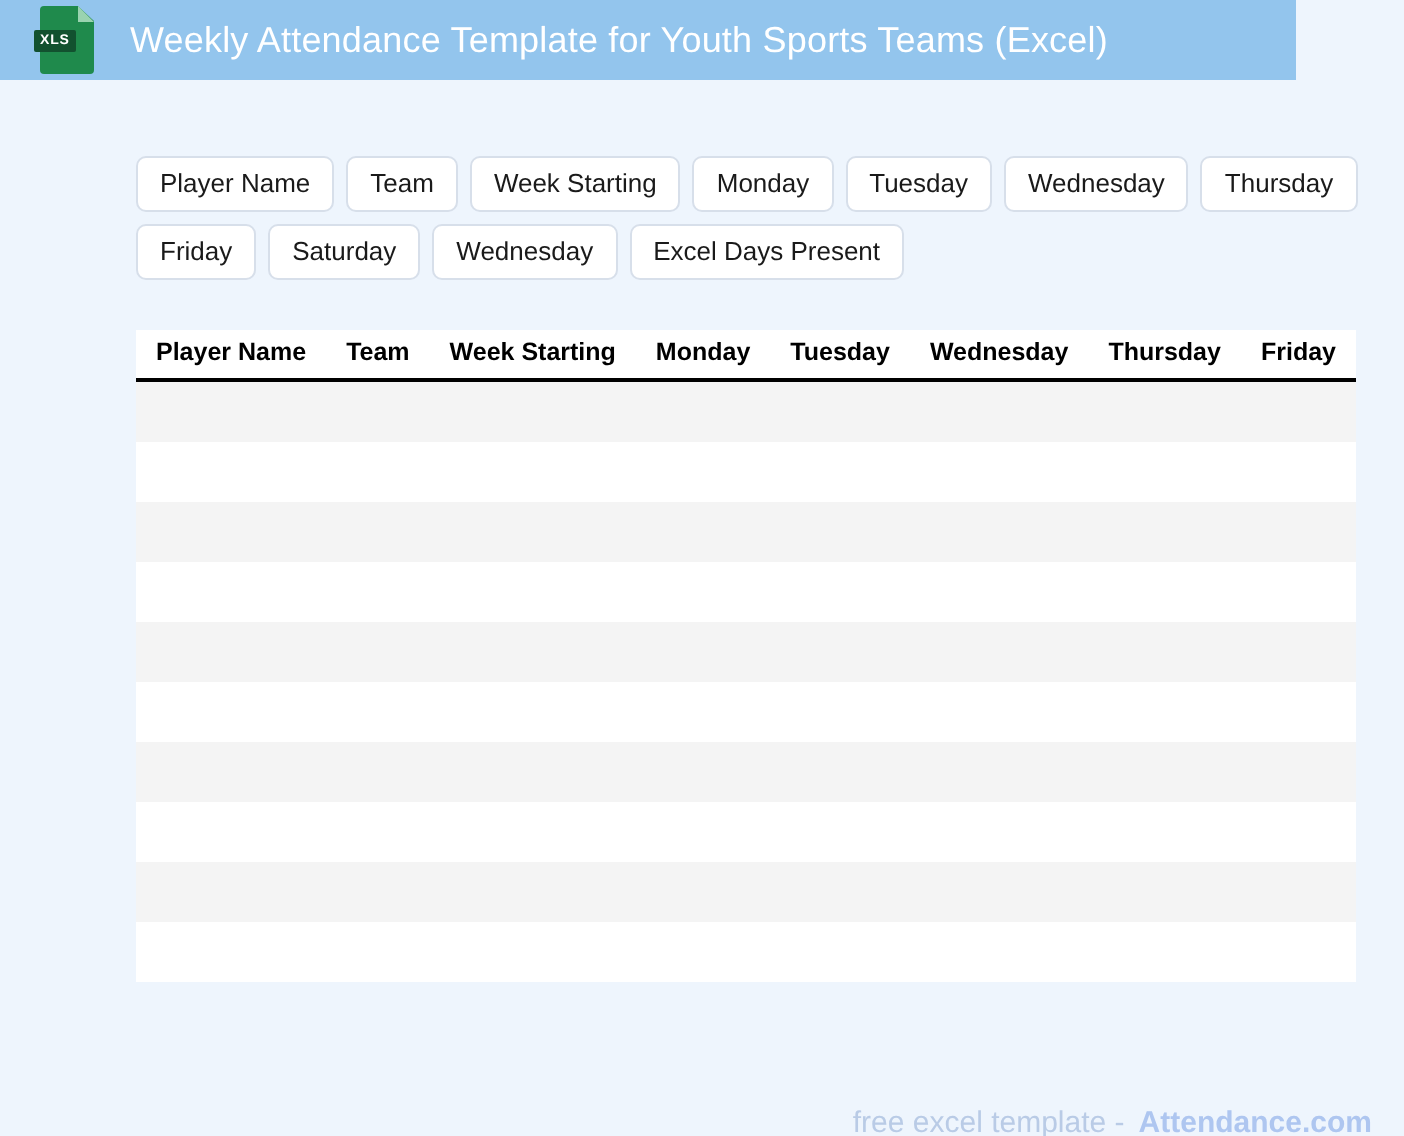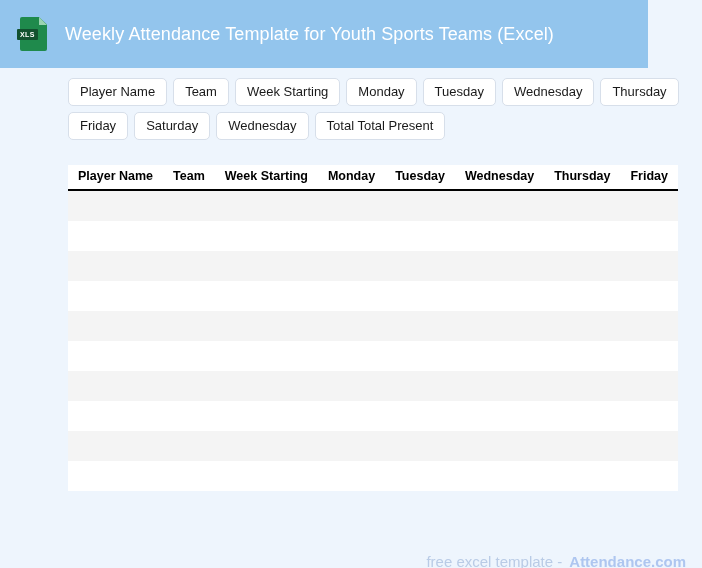--- a/index.html
+++ b/index.html
@@ -14,21 +14,21 @@
     overflow: hidden;
     position: relative;
   }
 
   
   .header-bar {
     position: absolute;
     left: 0;
     top: 0;
     width: 648px;
-    height: 68px;
+    height: 40px;
     background: #93c5ed;
     display: flex;
     align-items: center;
     box-sizing: border-box;
     padding-left: 20px;
   }
   .file-icon {
     position: relative;
     width: 27px;
     height: 34px;
@@ -172,21 +172,21 @@
   <span class="chip">Player Name</span>
   <span class="chip">Team</span>
   <span class="chip">Week Starting</span>
   <span class="chip">Monday</span>
   <span class="chip">Tuesday</span>
   <span class="chip">Wednesday</span>
   <span class="chip">Thursday</span>
   <span class="chip">Friday</span>
   <span class="chip">Saturday</span>
   <span class="chip">Wednesday</span>
-  <span class="chip">Total Total Present</span>
+  <span class="chip">Excel Days Present</span>
 </div>
 
 <div class="table-wrap">
   <table class="data">
     <thead>
       <tr>
         <th>Player Name</th>
         <th>Team</th>
         <th>Week Starting</th>
         <th>Monday</th>

